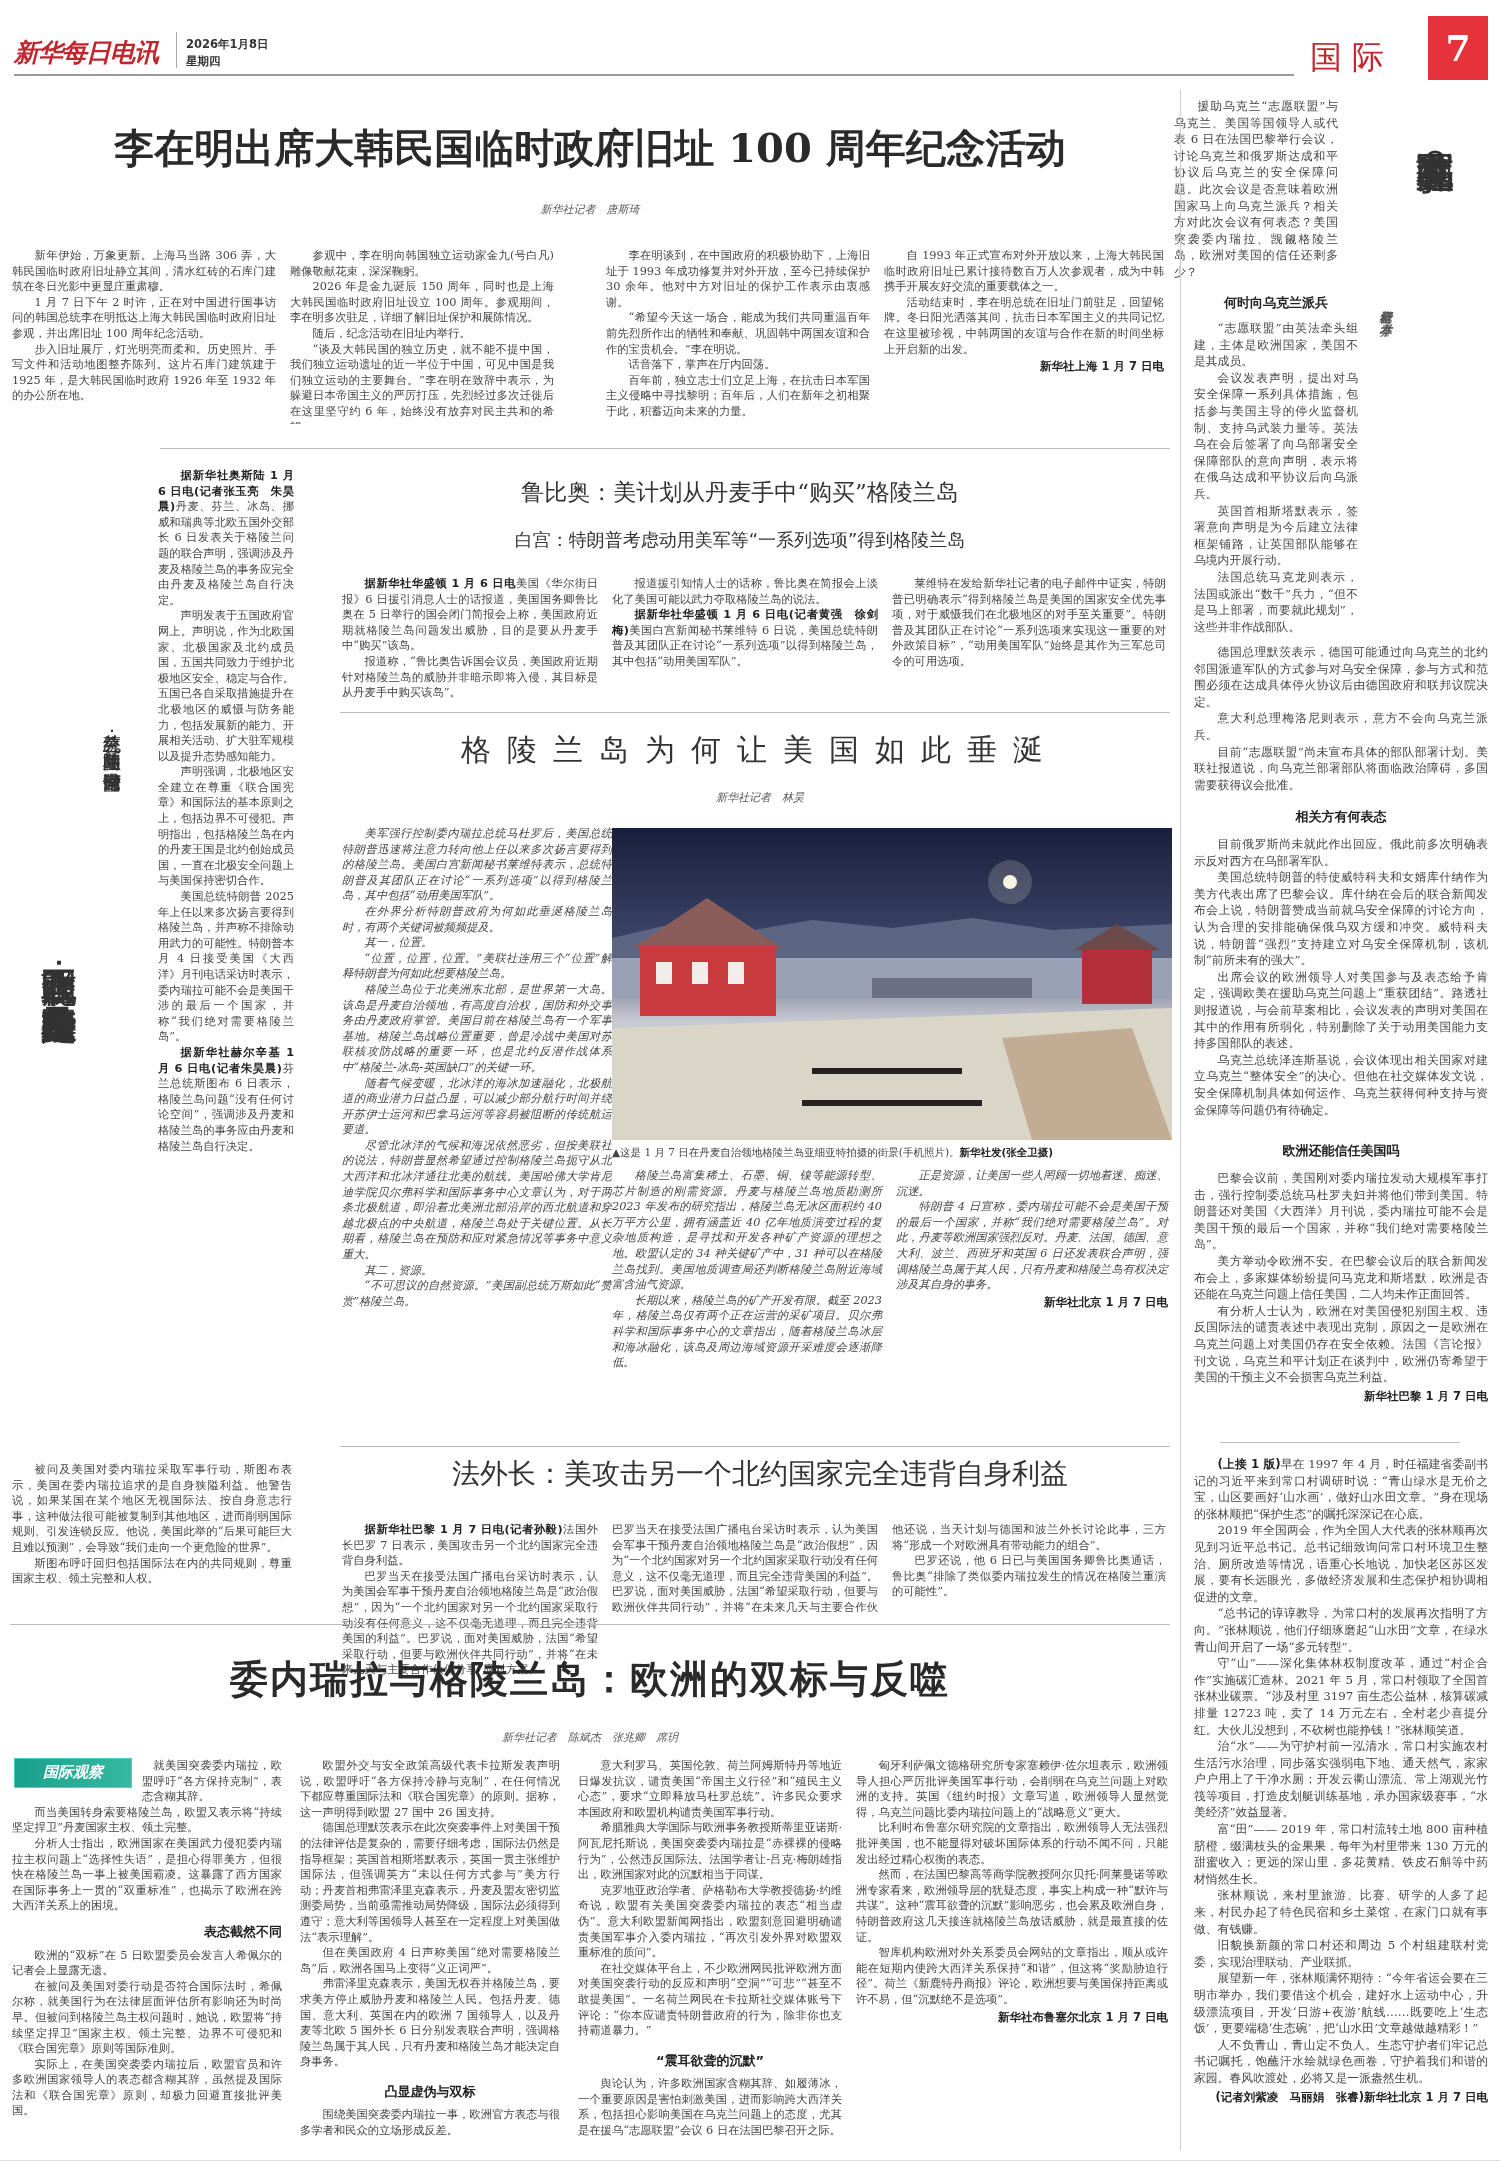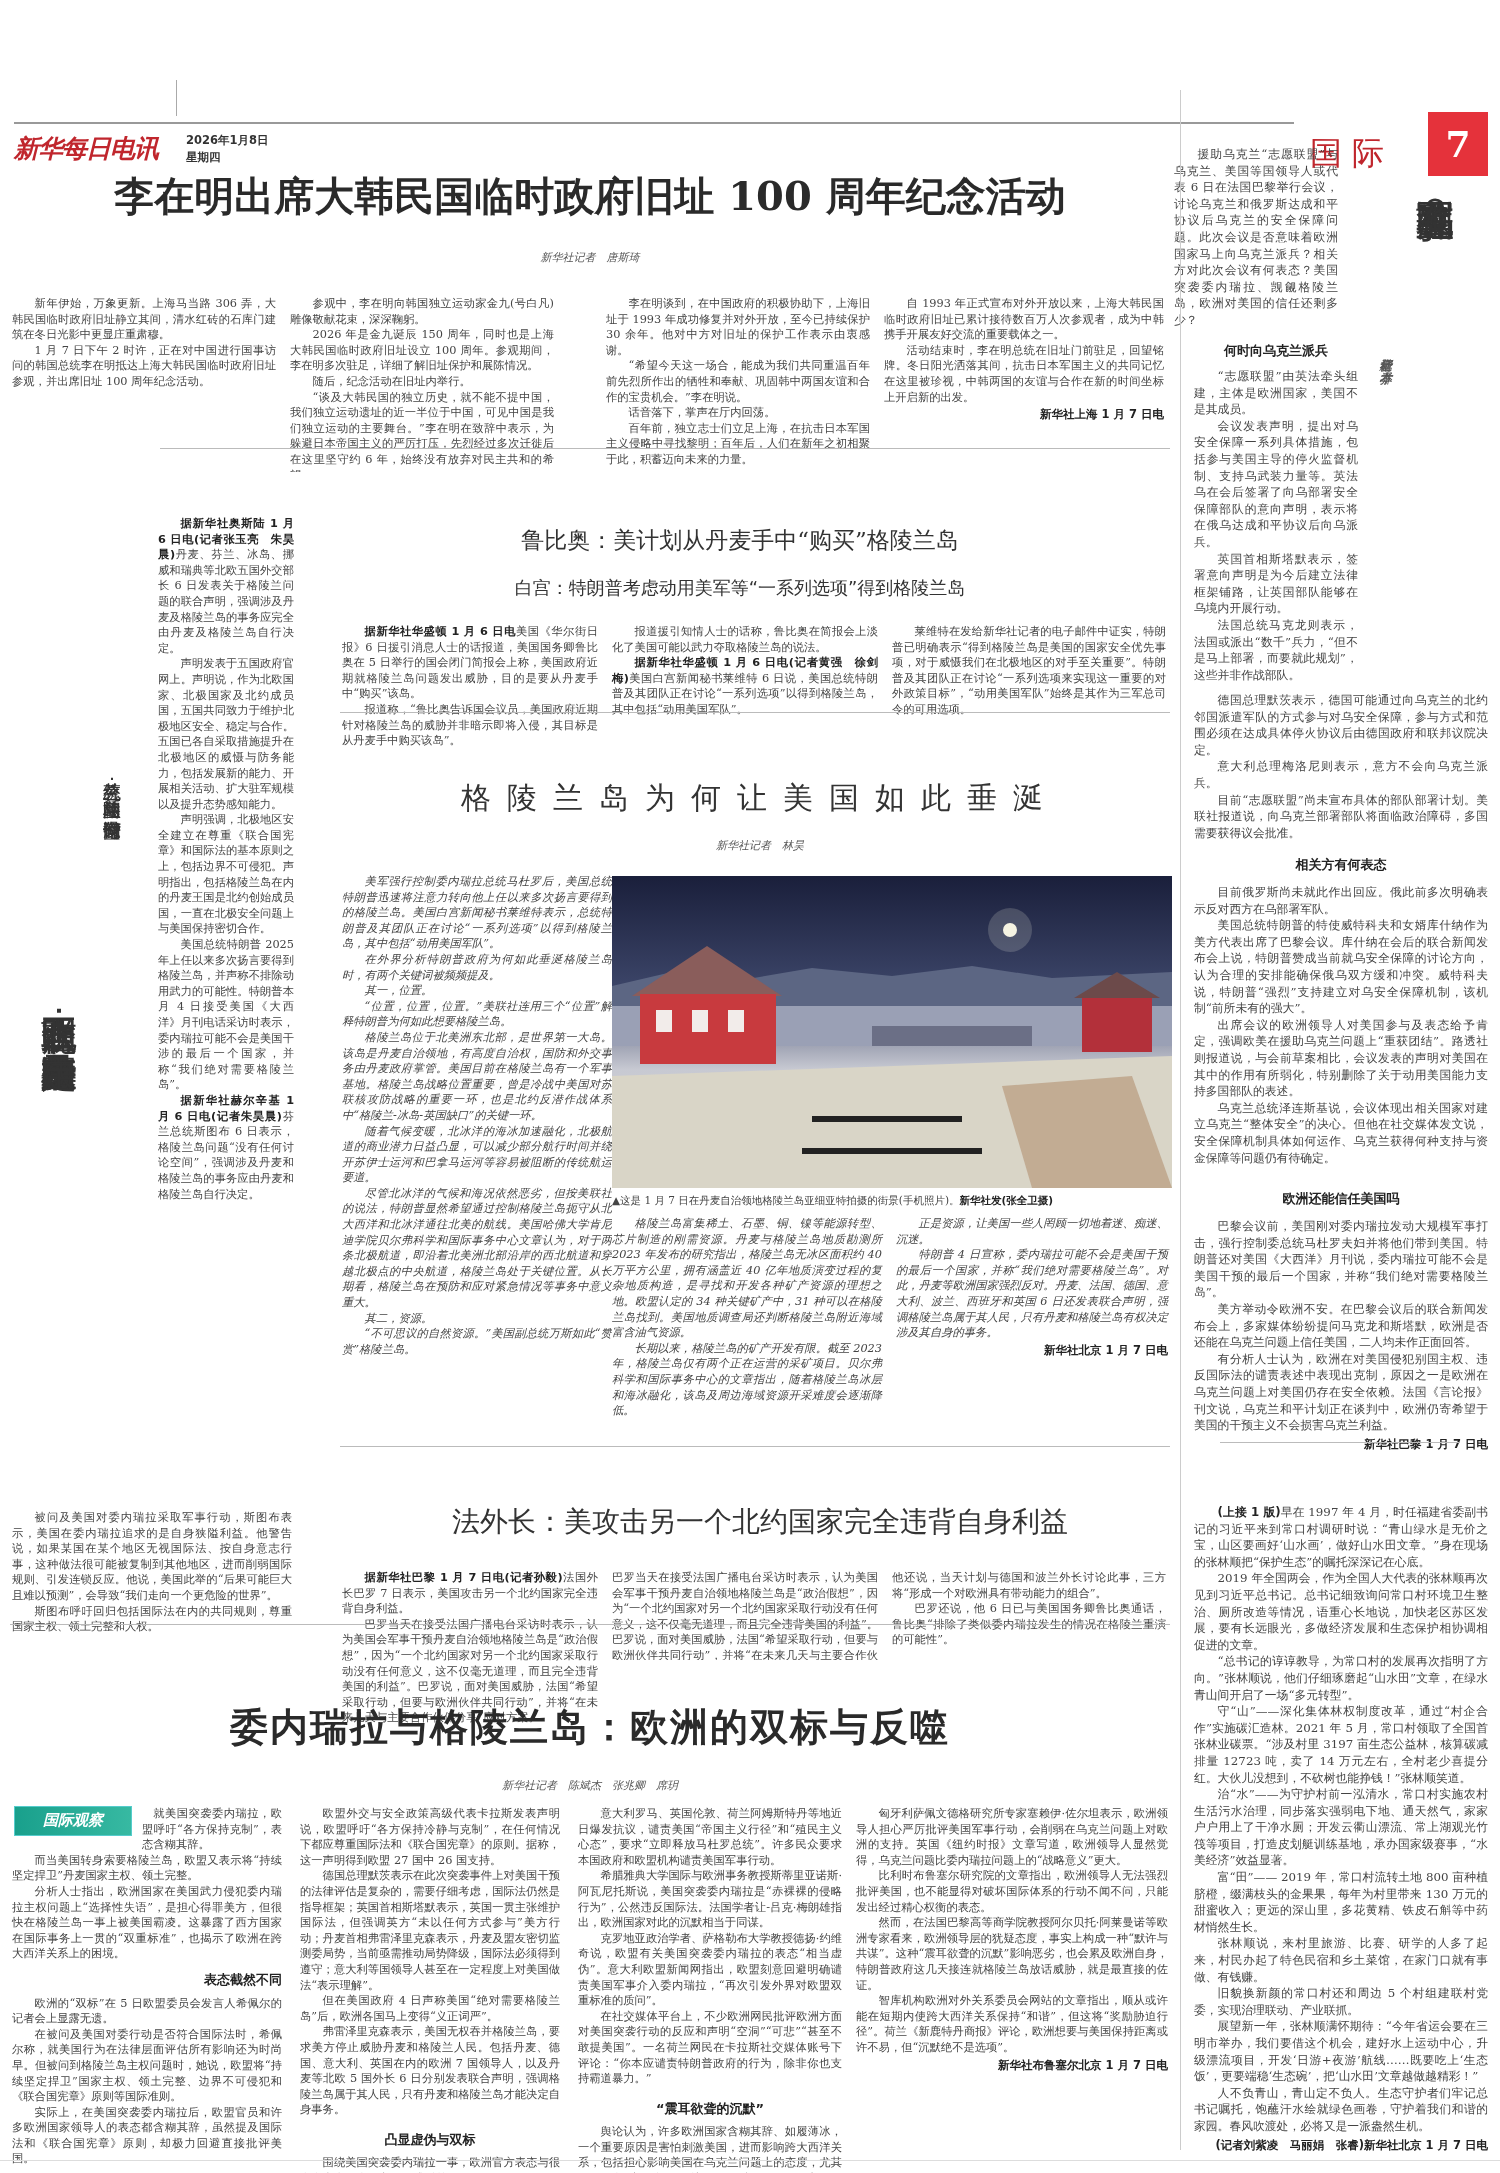--- a/index.html
+++ b/index.html
@@ -1,17 +1,17 @@
 <!DOCTYPE html>
 <html><head>
 <meta charset="utf-8">
 <style>
   html, body { margin:0; padding:0; background:#fff; }
   body { width:1500px; height:2173px; position:relative; overflow:hidden; font-family:"DejaVu Serif", serif; color:#333; }
-  .abs { position:absolute;margin-top:48px; }
+  .abs { position:absolute; }
   .txt { font-size:11.3px; line-height:15.6px; color:#444; text-align:justify; }
   .txt p { margin:0; text-indent:2em; }
   .sans { font-family:"DejaVu Sans", sans-serif; }
   .bold { font-weight:bold; color:#222; }
   .dateline { text-align:right; font-family:"DejaVu Sans", sans-serif; font-weight:bold; font-size:11.5px; color:#222; margin-top:2px; }
   .byline { font-family:"DejaVu Serif", serif; font-style:italic; font-size:11px; color:#555; text-align:center; }
   .subhead { font-family:"DejaVu Sans", sans-serif; font-weight:bold; font-size:13px; color:#222; text-align:center; }
   .hline { position:absolute; height:1px; background:#bbb; }
   .vline { position:absolute; width:1px; background:#ccc; }
   .vert { writing-mode:vertical-rl; text-orientation:upright; }
@@ -36,20 +36,21 @@
   <div class="abs section" style="left:1310px;top:36px;text-align:right;">国际</div>
   <div class="abs pagebox" style="left:1428px;top:16px;width:60px;height:64px;line-height:64px;">7</div>
 </div>
 
 <div class="abs h-main" style="left:20px;top:120px;width:1140px;font-size:40px;line-height:56px;">李在明出席大韩民国临时政府旧址 100 周年纪念活动</div>
 <div class="abs byline" style="left:0;top:202px;width:1180px;">新华社记者　唐斯琦</div>
 
 <div class="abs txt" style="left:12px;top:248px;width:264px;">
   <p>新年伊始，万象更新。上海马当路 306 弄，大韩民国临时政府旧址静立其间，清水红砖的石库门建筑在冬日光影中更显庄重肃穆。</p>
   <p>1 月 7 日下午 2 时许，正在对中国进行国事访问的韩国总统李在明抵达上海大韩民国临时政府旧址参观，并出席旧址 100 周年纪念活动。</p>
+  <p>步入旧址展厅，灯光明亮而柔和。历史照片、手写文件和活动地图整齐陈列。这片石库门建筑建于 1925 年，是大韩民国临时政府 1926 年至 1932 年的办公所在地。</p>
 </div>
 <div class="abs txt" style="left:290px;top:248px;width:264px;height:176px;overflow:hidden;">
   <p>参观中，李在明向韩国独立运动家金九(号白凡)雕像敬献花束，深深鞠躬。</p>
   <p>2026 年是金九诞辰 150 周年，同时也是上海大韩民国临时政府旧址设立 100 周年。参观期间，李在明多次驻足，详细了解旧址保护和展陈情况。</p>
   <p>随后，纪念活动在旧址内举行。</p>
   <p>“谈及大韩民国的独立历史，就不能不提中国，我们独立运动遗址的近一半位于中国，可见中国是我们独立运动的主要舞台。”李在明在致辞中表示，为躲避日本帝国主义的严厉打压，先烈经过多次迁徙后在这里坚守约 6 年，始终没有放弃对民主共和的希望。</p>
 </div>
 <div class="abs txt" style="left:606px;top:248px;width:264px;">
   <p>李在明谈到，在中国政府的积极协助下，上海旧址于 1993 年成功修复并对外开放，至今已持续保护 30 余年。他对中方对旧址的保护工作表示由衷感谢。</p>
   <p>“希望今天这一场合，能成为我们共同重温百年前先烈所作出的牺牲和奉献、巩固韩中两国友谊和合作的宝贵机会。”李在明说。</p>

